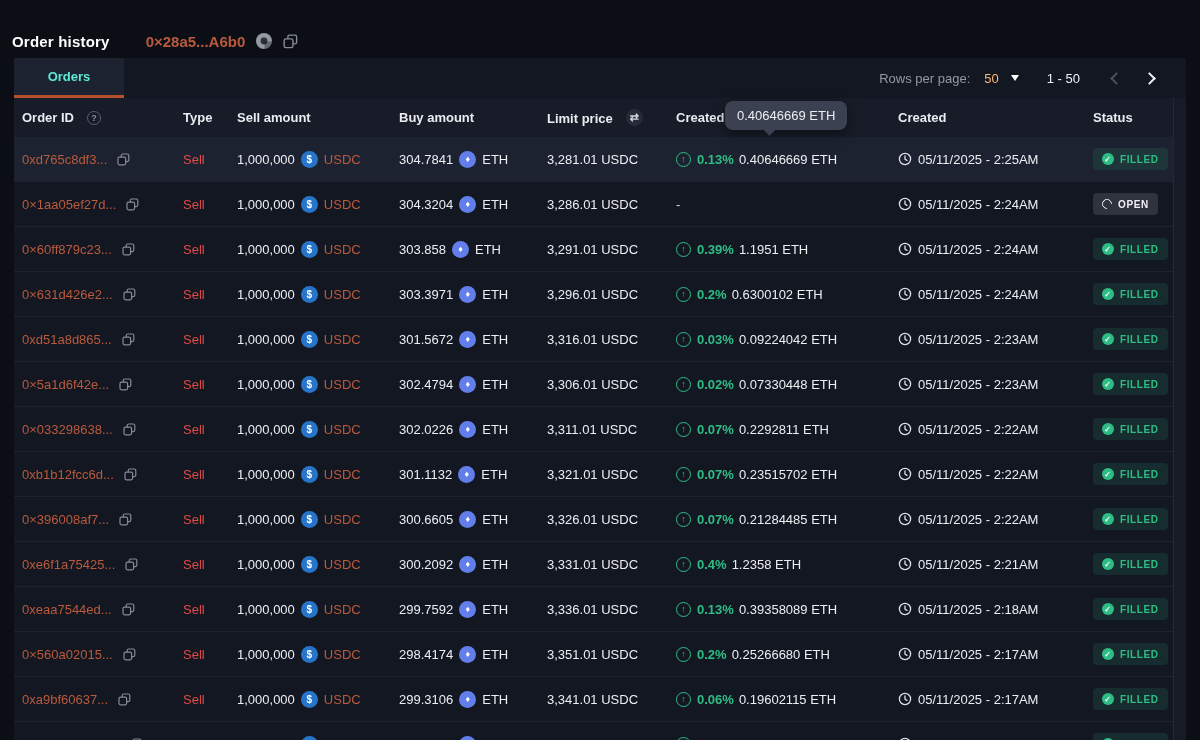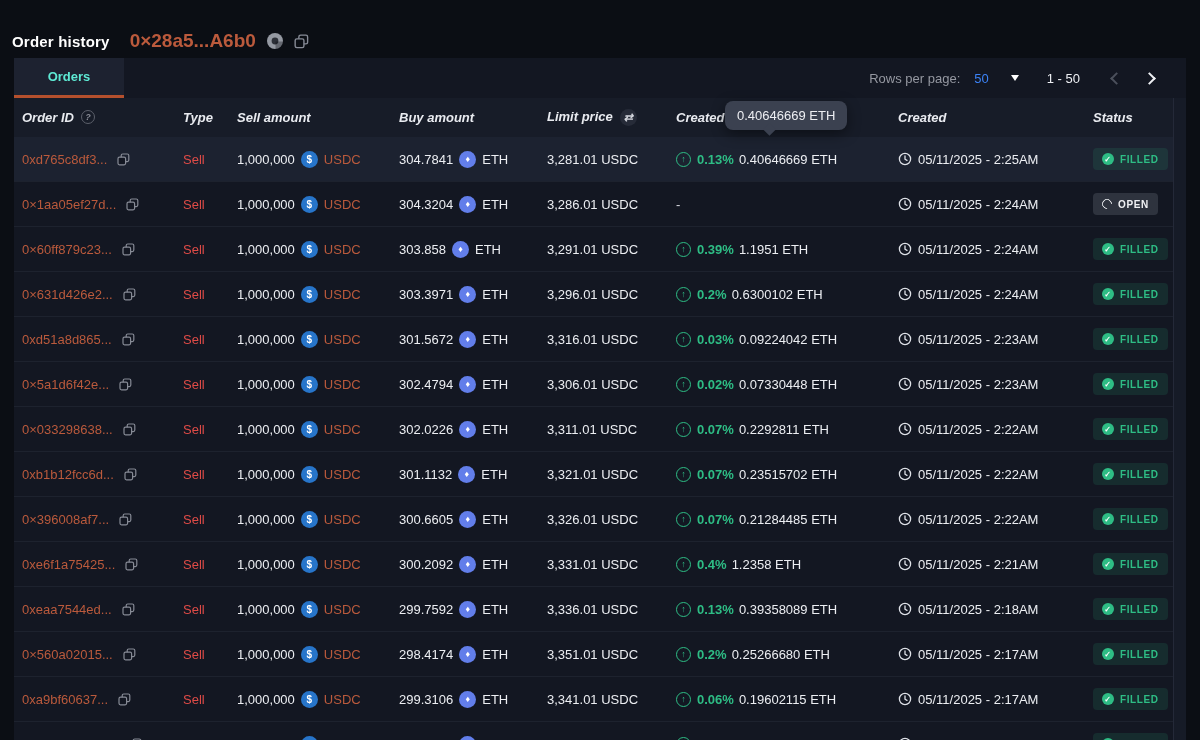--- a/index.html
+++ b/index.html
@@ -8,50 +8,50 @@
     background:#0b0e14;
     font-family:"Liberation Sans", sans-serif;
     color:#e8eaef;
     position:relative;
     font-size:13px;
   }
   
   .page-header { position:absolute; top:12px; left:0; width:100%; height:58px;
     display:flex; align-items:center; padding-left:12px; }
   .page-title { font-size:15px; font-weight:700; color:#ffffff; letter-spacing:.2px; }
-  .address { margin-left:20px; color:#bb5a3c; font-weight:600; font-size:19px; cursor:pointer; }
+  .address { margin-left:36px; color:#bb5a3c; font-weight:600; font-size:15px; cursor:pointer; }
   .hdr-ic { margin-left:10px; display:inline-flex; align-items:center; cursor:pointer; }
 
   
   .card { position:absolute; left:14px; top:58px; width:1172px; height:682px;
     background:#131722; overflow:hidden; }
   .scroll-gutter { position:absolute; right:0; top:40px; bottom:0; width:13px;
     background:#161b27; border-left:1px solid #242938; z-index:5; }
 
   
   .tabbar { height:40px; display:flex; align-items:stretch; }
   .tab { width:110px; display:flex; align-items:center; justify-content:center;
     background:#1d2230; border-bottom:3px solid #b5502d; font-weight:700; font-size:13px;
     color:#5eead4; cursor:pointer; }
   .tab-right { margin-left:auto; display:flex; align-items:center; padding-right:32px;
     color:#9598a1; font-size:13px; }
-  .rpp-value { margin-left:14px; color:#3b82f6; display:inline-flex; align-items:center; gap:22px; cursor:pointer; }
+  .rpp-value { margin-left:14px; color:#fdba74; display:inline-flex; align-items:center; gap:12px; cursor:pointer; }
   .caret { width:0; height:0; border-left:4.5px solid transparent; border-right:4.5px solid transparent;
     border-top:6px solid #ffffff; }
   .range { margin-left:28px; color:#eef0f4; }
   .chev { width:9px; height:9px; border-top:2.2px solid; border-right:2.2px solid; display:inline-block; }
   .chev-left { margin-left:32px; transform:rotate(225deg); color:#4b505c; cursor:default; }
   .chev-right { margin-left:24px; transform:rotate(45deg); color:#eef0f4; cursor:pointer; }
 
   
   .thead { height:39px; background:#171c28; display:flex; align-items:center;
     font-weight:700; color:#e9ebf0; font-size:13px; }
   .c1{width:169px; padding-left:8px;} .c2{width:54px;} .c3{width:162px;} .c4{width:148px;}
   .c5{width:129px;} .c6{width:222px;} .c7{width:195px;} .c8{flex:1;}
-  .th { display:flex; align-items:flex-start; gap:7px;font-style:italic; }
+  .th { display:flex; align-items:flex-end; gap:13px; }
   .q-ic { width:14px; height:14px; border:1.3px solid #5c606b; border-radius:50%;
     color:#8c8f99; font-size:9px; font-weight:700; display:inline-flex; align-items:center;
     justify-content:center; cursor:pointer; }
   .swap-ic { width:17px; height:17px; background:#262b38; border-radius:50%;
     color:#d4d7de; font-size:11px; display:inline-flex; align-items:center; justify-content:center;
     cursor:pointer; }
 
   .tr { display:flex; align-items:center; height:45px; border-bottom:1px solid #1d222e;
     background:#131722; cursor:pointer; }
   .tr.hl { background:#1c2230; }

